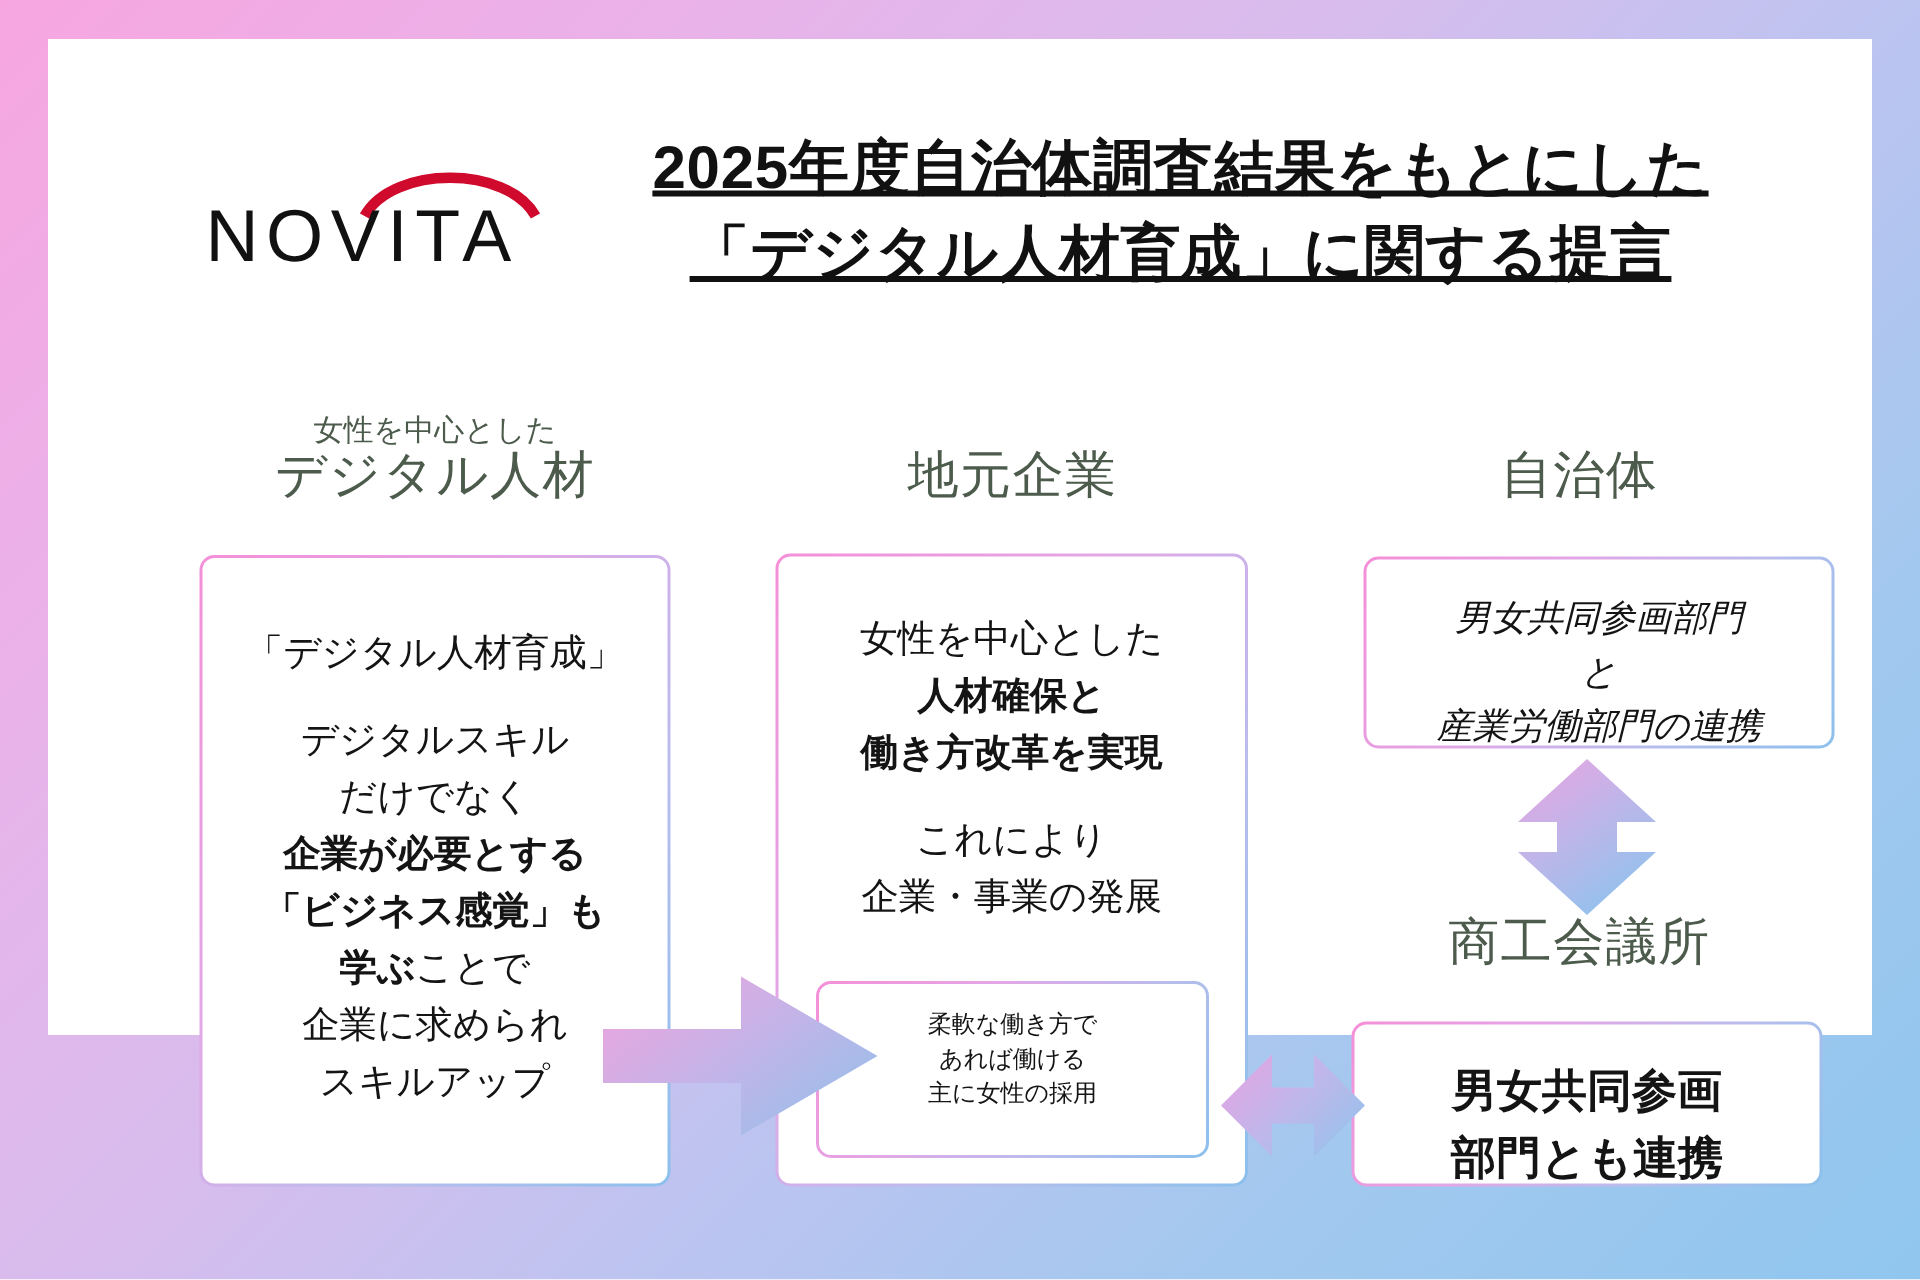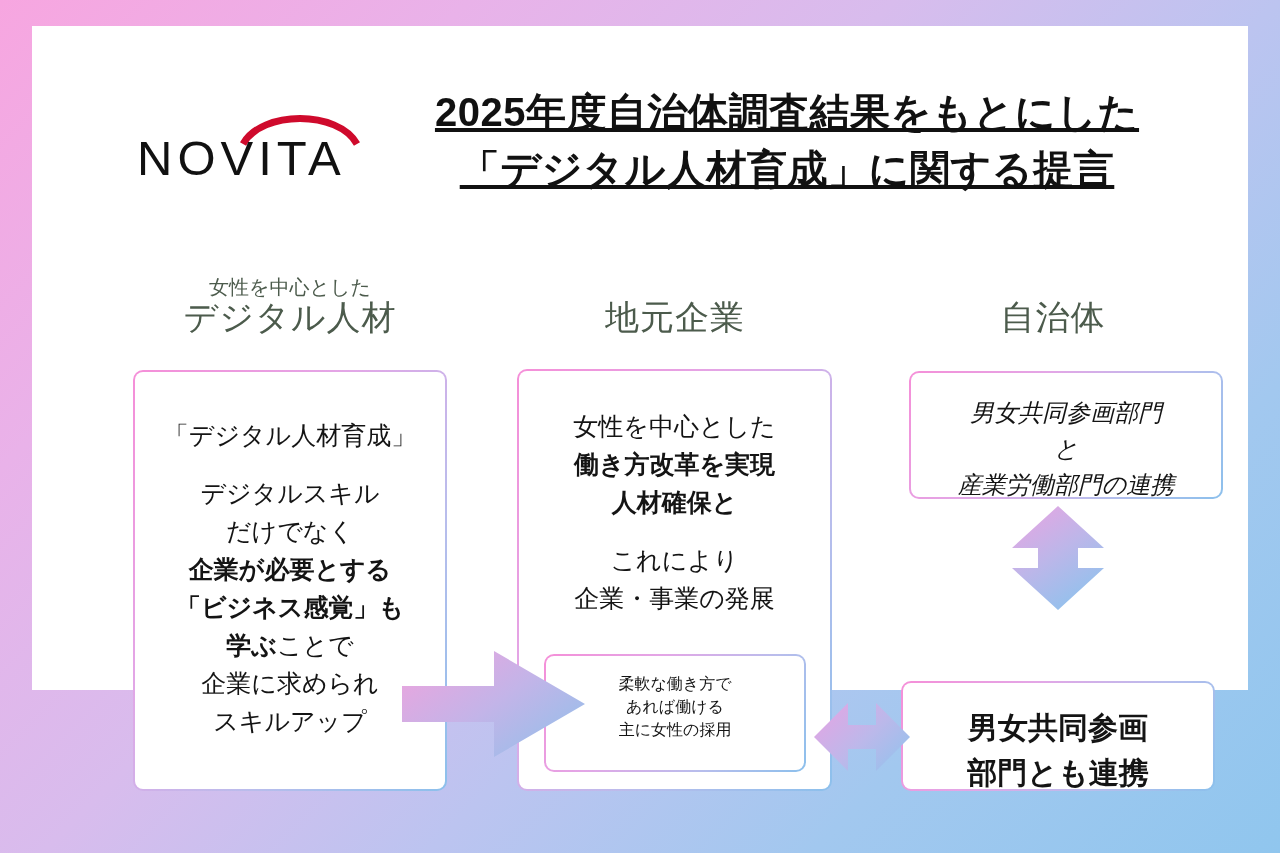--- a/index.html
+++ b/index.html
@@ -183,20 +183,23 @@
     </div>
 
     <div class="col-head" id="head-2">
       <span class="main">地元企業</span>
     </div>
 
     <div class="col-head" id="head-3">
       <span class="main">自治体</span>
     </div>
 
+    <div class="col-head" id="head-4">
+      <span class="main">商工会議所</span>
+    </div>
 
     <div class="card" id="card-1">
       <div class="inner">
         <div class="card-text" id="txt-1">
           <div>「デジタル人材育成」</div>
           <span class="gap"></span>
           <div>デジタルスキル</div>
           <div>だけでなく</div>
           <div><b>企業が必要とする</b></div>
           <div><b>「ビジネス感覚」も</b></div>
@@ -204,22 +207,22 @@
           <div>企業に求められ</div>
           <div>スキルアップ</div>
         </div>
       </div>
     </div>
 
     <div class="card" id="card-2">
       <div class="inner">
         <div class="card-text" id="txt-2">
           <div>女性を中心とした</div>
+          <div><b>人材確保と</b></div>
           <div><b>働き方改革を実現</b></div>
-          <div><b>人材確保と</b></div>
           <span class="gap"></span>
           <div>これにより</div>
           <div>企業・事業の発展</div>
         </div>
       </div>
     </div>
 
     <div class="card" id="card-2b">
       <div class="inner">
         <div class="card-text" id="txt-2b">

